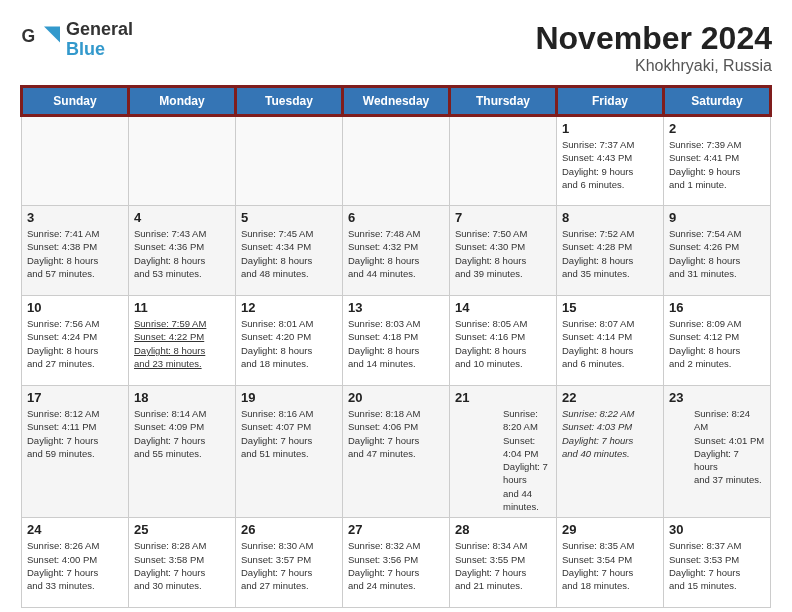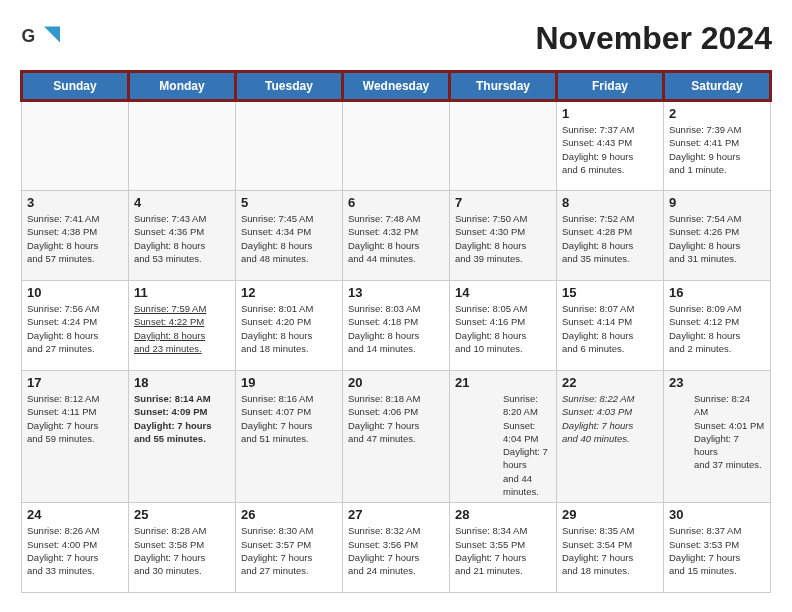--- a/index.html
+++ b/index.html
@@ -91,23 +91,28 @@
   </style>
 </head>
 <body>
 
 <div class="header">
   <div class="logo">
     <svg class="logo-icon" viewBox="0 0 50 50">
       <text x="2" y="28" font-size="22" font-weight="bold" fill="#333">G</text>
       <polygon points="30,8 50,8 50,28" fill="#3399cc"></polygon>
     </svg>
+    <div class="logo-text">
+      <span class="logo-general">General</span>
+      <span class="logo-blue">Blue</span>
+    </div>
   </div>
   <div class="title-block">
     <div class="month-title">November 2024</div>
+    <div class="subtitle">Khokhryaki, Russia</div>
   </div>
 </div>
 
 <table class="calendar">
   <thead>
     <tr>
     <th>Sunday</th>
         <th>Monday</th>
         <th>Tuesday</th>
         <th>Wednesday</th>
@@ -243,21 +248,21 @@
       <tr class="row-bg-light">
         <td>
           <span class="day-number">17</span>
           <div class="day-info" style="white-space: pre-line;">Sunrise: 8:12 AM
 Sunset: 4:11 PM
 Daylight: 7 hours
 and 59 minutes.</div>
         </td>
         <td>
           <span class="day-number">18</span>
-          <div class="day-info" style="white-space: pre-line; font-weight: bold;">Sunrise: 8:14 AM
+          <div class="day-info" style="white-space: pre-line;">Sunrise: 8:14 AM
 Sunset: 4:09 PM
 Daylight: 7 hours
 and 55 minutes.</div>
         </td>
         <td>
           <span class="day-number">19</span>
           <div class="day-info" style="white-space: pre-line;">Sunrise: 8:16 AM
 Sunset: 4:07 PM
 Daylight: 7 hours
 and 51 minutes.</div>

